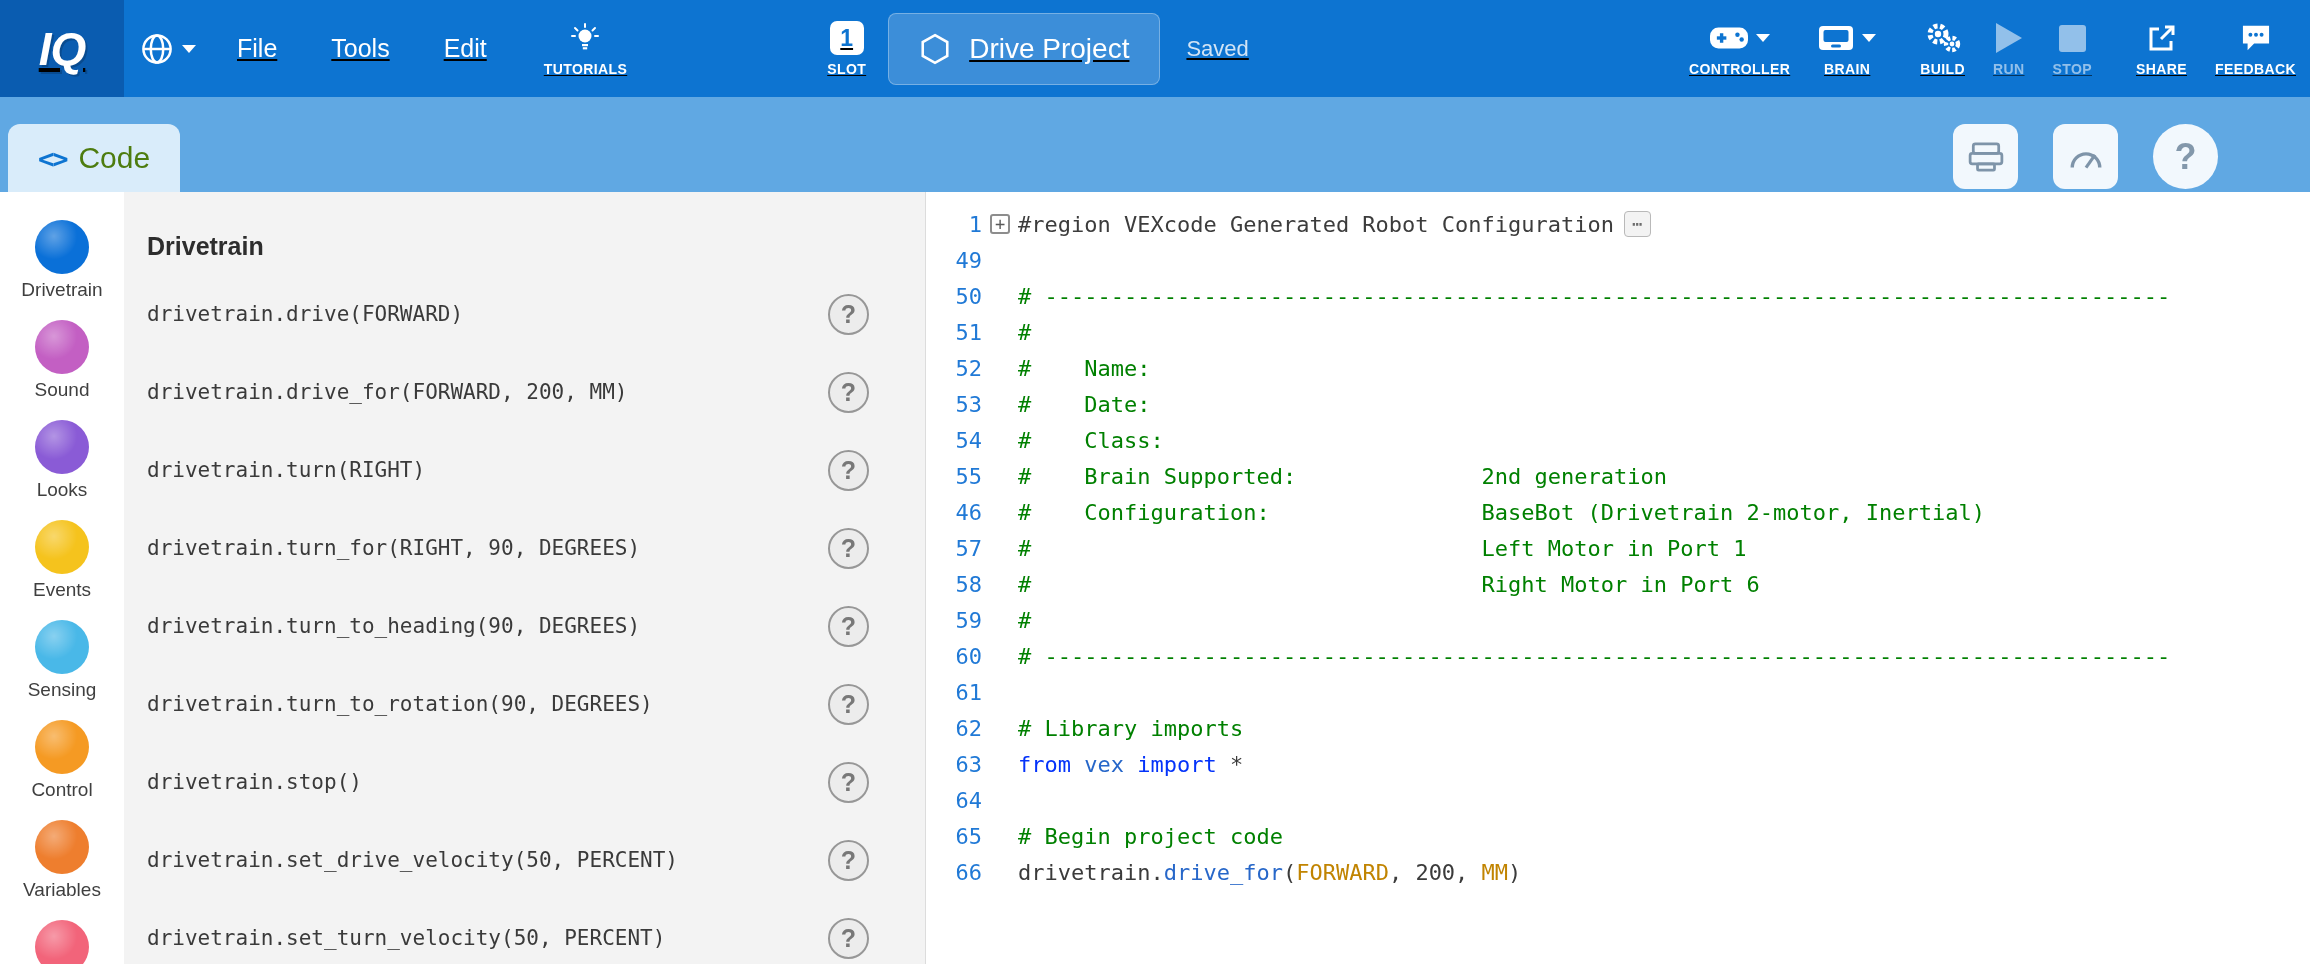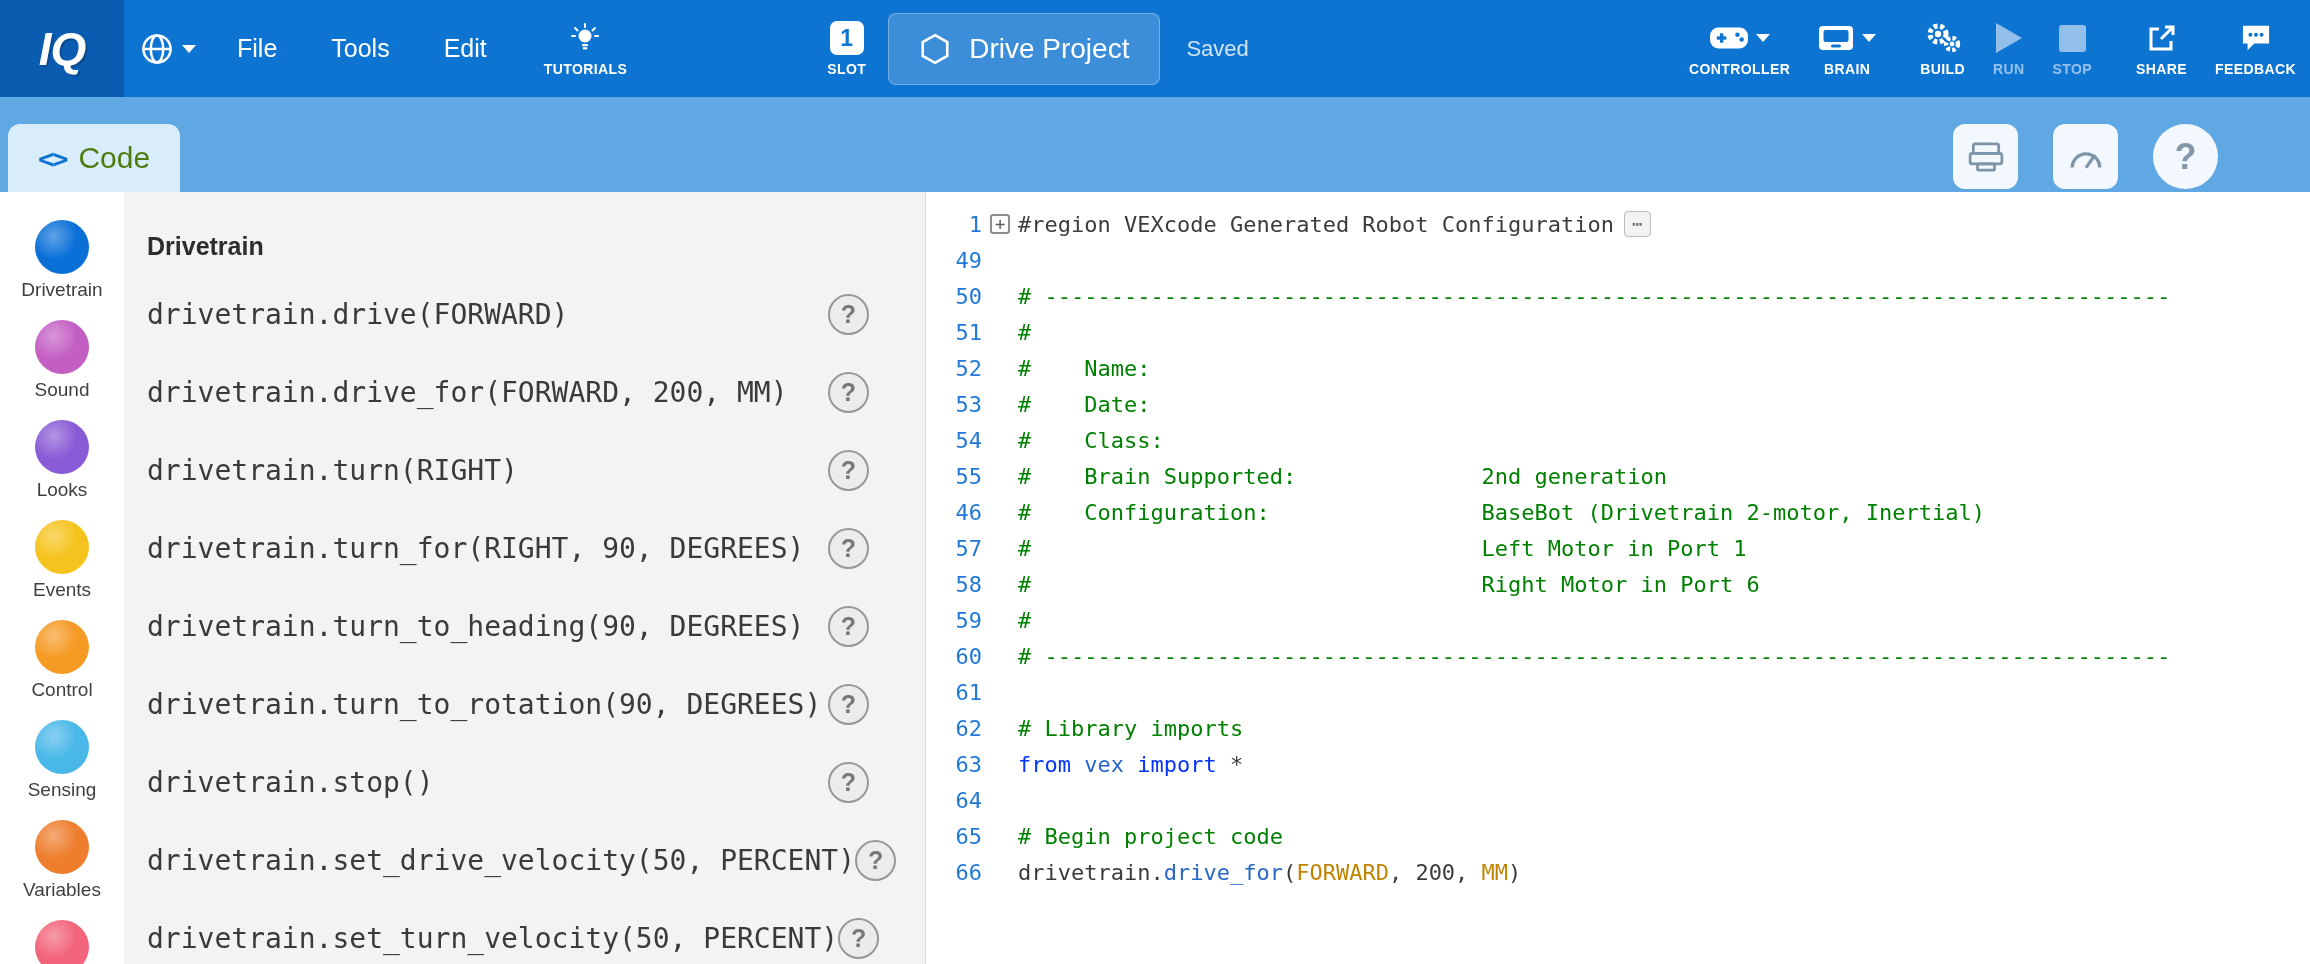--- a/index.html
+++ b/index.html
@@ -1,20 +1,20 @@
 <!DOCTYPE html>
 <html><head>
 <meta charset="utf-8">
 <style>
   *{margin:0;padding:0;box-sizing:border-box;}
   html,body{overflow:hidden;}
   body{width:2310px;height:964px;font-family:"Liberation Sans",sans-serif;background:#fff;}
 
   
-  .topbar{height:97px;background:#0d74d1;display:flex;align-items:center;}
+  .topbar{height:97px;background:#0d74d1;display:flex;align-items:center;text-decoration:underline;}
   .logo{width:124px;height:100%;background:#0a5cb0;color:#fff;display:flex;align-items:center;justify-content:center;
         font-size:46px;font-weight:bold;font-style:italic;letter-spacing:-1px;text-shadow:2px 2px 0 rgba(0,0,0,.18);}
   .globe-btn{display:flex;align-items:center;margin-left:16px;cursor:pointer;}
   .chev{width:0;height:0;border-left:7px solid transparent;border-right:7px solid transparent;border-top:8px solid #fff;margin-left:8px;}
   .menus{display:flex;margin-left:14px;}
   .menu-item{color:#fff;font-size:25px;padding:0 27px;cursor:pointer;}
   .tb-stack{display:flex;flex-direction:column;align-items:center;justify-content:center;color:#fff;cursor:pointer;}
   .icon-row{display:flex;align-items:center;height:36px;}
   .tb-label{font-size:14px;font-weight:bold;letter-spacing:.4px;margin-top:5px;color:#fff;white-space:nowrap;}
   .tutorials{margin-left:30px;}
@@ -45,21 +45,21 @@
   
   .main{display:flex;height:772px;}
   .cats{width:124px;background:#fff;padding-top:28px;overflow:hidden;flex:none;}
   .cat{height:100px;display:flex;flex-direction:column;align-items:center;cursor:pointer;}
   .cat-dot{width:54px;height:54px;border-radius:50%;flex:none;}
   .cat-label{font-size:19px;color:#3f3f3f;margin-top:5px;}
 
   .cmd-panel{width:801px;background:#f3f3f3;padding-top:40px;overflow:hidden;flex:none;}
   .cmd-title{font-size:25px;color:#2d2d2d;margin:0 0 14px 23px;font-weight:bold;font-family:"Liberation Sans",sans-serif;}
   .cmd-row{height:78px;display:flex;align-items:center;justify-content:space-between;padding:0 56px 0 23px;}
-  .cmd-text{font-family:"DejaVu Sans Mono",monospace;font-size:28px;color:#3a3a3a;white-space:pre;}
+  .cmd-text{font-family:"DejaVu Sans Mono",monospace;font-size:21px;color:#3a3a3a;white-space:pre;}
   .cmd-help{width:41px;height:41px;border-radius:50%;border:2px solid #979797;background:#ececec;color:#787878;
             font-size:25px;font-weight:bold;display:flex;align-items:center;justify-content:center;cursor:pointer;flex:none;}
 
   .editor{flex:1;background:#fff;border-left:1px solid #dcdcdc;padding-top:14px;overflow:hidden;cursor:text;}
   .ed-line{display:flex;align-items:center;height:36px;font-family:"DejaVu Sans Mono",monospace;font-size:22px;}
   .ed-num{width:56px;text-align:right;color:#2079d6;flex:none;}
   .ed-fold{width:36px;display:flex;align-items:center;justify-content:center;flex:none;}
   .fold-box{width:20px;height:20px;border:2px solid #8d8d8d;border-radius:3px;color:#5a5a5a;font-size:17px;
             display:flex;align-items:center;justify-content:center;background:#fff;}
   .ed-code{white-space:pre;display:flex;align-items:center;}
@@ -238,26 +238,26 @@
       </div>
       <div class="cat">
         <div class="cat-dot" style="background: radial-gradient(circle at 35% 30%, rgba(255, 255, 255, 0.35), rgba(255, 255, 255, 0) 45%), rgb(138, 91, 214);"></div>
         <div class="cat-label">Looks</div>
       </div>
       <div class="cat">
         <div class="cat-dot" style="background: radial-gradient(circle at 35% 30%, rgba(255, 255, 255, 0.35), rgba(255, 255, 255, 0) 45%), rgb(245, 195, 29);"></div>
         <div class="cat-label">Events</div>
       </div>
       <div class="cat">
+        <div class="cat-dot" style="background: radial-gradient(circle at 35% 30%, rgba(255, 255, 255, 0.35), rgba(255, 255, 255, 0) 45%), rgb(73, 184, 232);"></div>
+        <div class="cat-label">Sensing</div>
+      </div>
+      <div class="cat">
         <div class="cat-dot" style="background: radial-gradient(circle at 35% 30%, rgba(255, 255, 255, 0.35), rgba(255, 255, 255, 0) 45%), rgb(245, 154, 35);"></div>
         <div class="cat-label">Control</div>
-      </div>
-      <div class="cat">
-        <div class="cat-dot" style="background: radial-gradient(circle at 35% 30%, rgba(255, 255, 255, 0.35), rgba(255, 255, 255, 0) 45%), rgb(73, 184, 232);"></div>
-        <div class="cat-label">Sensing</div>
       </div>
       <div class="cat">
         <div class="cat-dot" style="background: radial-gradient(circle at 35% 30%, rgba(255, 255, 255, 0.35), rgba(255, 255, 255, 0) 45%), rgb(238, 126, 46);"></div>
         <div class="cat-label">Variables</div>
       </div>
       <div class="cat">
         <div class="cat-dot" style="background: radial-gradient(circle at 35% 30%, rgba(255, 255, 255, 0.35), rgba(255, 255, 255, 0) 45%), rgb(242, 100, 122);"></div>
         <div class="cat-label"></div>
       </div>
     </aside>

